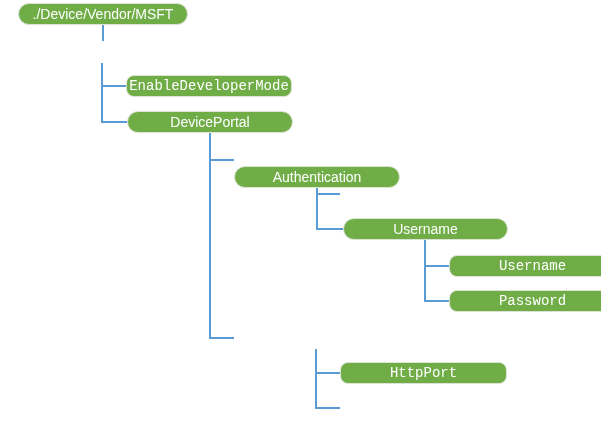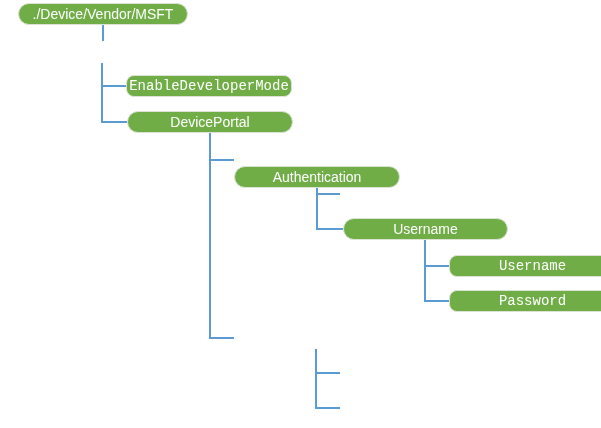--- a/index.html
+++ b/index.html
@@ -60,14 +60,15 @@
   <div class="conn h" style="left:299px; top:372px; width:25px;"></div>
   <div class="conn h" style="left:299px; top:407px; width:25px;"></div>
 
   <div class="node pill" style="left:2px;   top:3px;   width:170px;">./Device/Vendor/MSFT</div>
   <div class="node rect" style="left:110px; top:75px;  width:166px;">EnableDeveloperMode</div>
   <div class="node pill" style="left:111px; top:111px; width:166px;text-align:center;">DevicePortal</div>
   <div class="node pill" style="left:218px; top:166px; width:166px;">Authentication</div>
   <div class="node pill" style="left:327px; top:218px; width:165px;">Username</div>
   <div class="node rect" style="left:433px; top:255px; width:167px;">Username</div>
   <div class="node rect" style="left:433px; top:290px; width:167px;">Password</div>
+  <div class="node rect" style="left:324px; top:362px; width:167px;">HttpPort</div>
 
 </div>
 
 </body></html>

